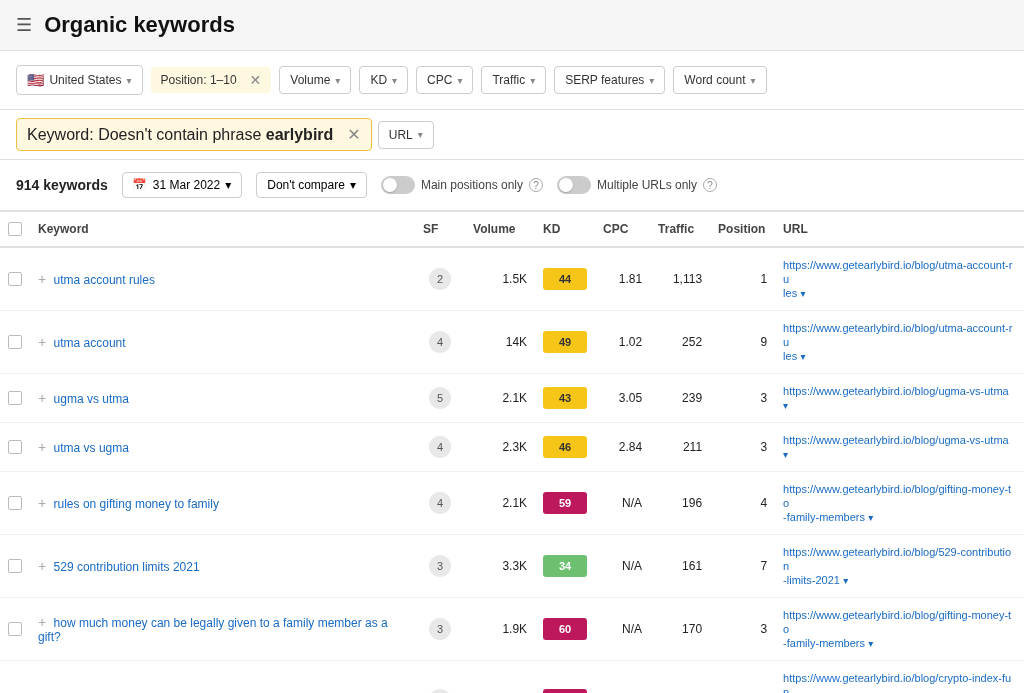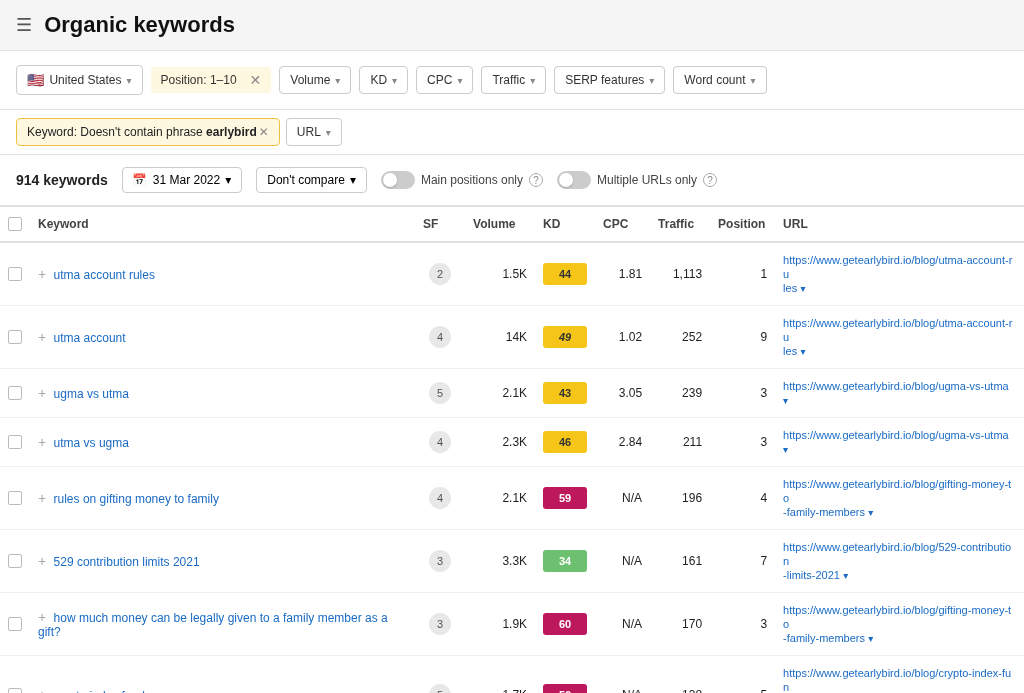--- a/index.html
+++ b/index.html
@@ -11,21 +11,21 @@
     
     .filters-bar { background: #fff; padding: 14px 16px; display: flex; flex-wrap: wrap; gap: 8px; align-items: center; border-bottom: 1px solid #e0e0e0; }
     
     .filter-btn { display: inline-flex; align-items: center; gap: 5px; padding: 6px 10px; border: 1px solid #ccc; border-radius: 4px; background: #fff; cursor: pointer; font-size: 12px; color: #333; white-space: nowrap; }
     .filter-btn .flag { font-size: 14px; }
     .filter-btn .chevron { font-size: 10px; color: #888; }
     
     .active-filter { background: #fff8e1; border-color: #f0c040; color: #333; display: inline-flex; align-items: center; gap: 13px; padding: 6px 10px; border-radius: 4px; font-size: 12px; }
     .active-filter .close-btn { cursor: pointer; color: #888; font-size: 14px; line-height: 1; }
     
-    .keyword-filter { background: #fff8e1; border: 1px solid #f0c040; border-radius: 4px; padding: 6px 10px; display: inline-flex; align-items: center; gap: 2px; font-size: 12px; }
+    .keyword-filter { background: #fff8e1; border: 1px solid #f0c040; border-radius: 4px; padding: 6px 10px; display: inline-flex; align-items: center; gap: 14px; font-size: 16px; }
     .keyword-filter .close-btn { cursor: pointer; color: #888; }
     
     .second-filters-bar { background: #fff; padding: 8px 16px; display: flex; flex-wrap: wrap; gap: 6px; align-items: center; border-bottom: 1px solid #e0e0e0; }
     
     .toolbar { background: #fff; padding: 12px 16px; display: flex; align-items: center; gap: 14px; border-bottom: 2px solid #e0e0e0; }
     .keywords-count { font-weight: 700; font-size: 14px; }
     
     .date-btn { display: inline-flex; align-items: center; gap: 5px; padding: 5px 10px; border: 1px solid #ccc; border-radius: 4px; background: #fff; cursor: pointer; font-size: 12px; }
     .compare-btn { display: inline-flex; align-items: center; gap: 5px; padding: 5px 10px; border: 1px solid #ccc; border-radius: 4px; background: #fff; cursor: pointer; font-size: 12px; }
     
@@ -202,21 +202,21 @@
       <div class="checkbox"></div>
     </td>
     <td class="col-keyword">
       <span class="add-btn">+</span>
       <a class="keyword-link" href="#">utma account</a>
     </td>
     <td class="col-sf" style="text-align:center;">
       <span class="sf-badge">4</span>
     </td>
     <td class="col-volume" style="text-align:right;">14K</td>
-    <td class="col-kd" style="text-align:right;font-style:italic;">
+    <td class="col-kd" style="text-align:right;">
       <span class="kd-badge kd-yellow">49</span>
     </td>
     <td class="col-cpc" style="text-align:right;">1.02</td>
     <td class="col-traffic" style="text-align:right;">252</td>
     <td class="col-position" style="text-align:right;">9</td>
     <td class="col-url"><a class="url-link" href="#">https://www.getearlybird.io/blog/utma-account-ru</a><br><a class="url-link" href="#">les</a> <span class="url-chevron">▾</span></td>
   </tr>
         <tr>
     <td>
       <div class="checkbox"></div>

